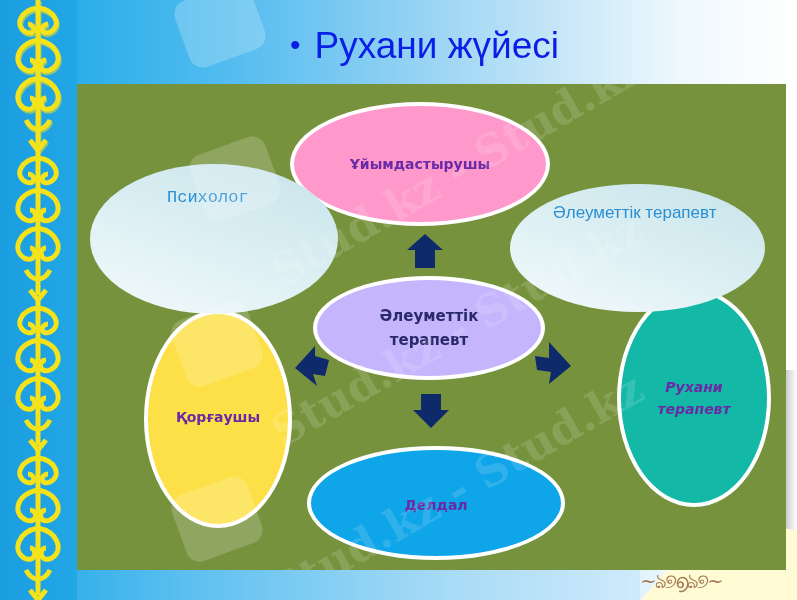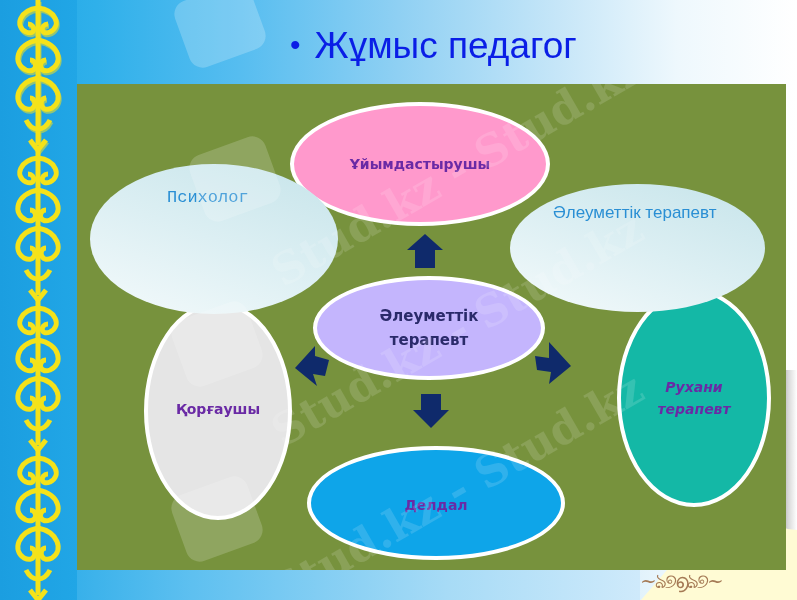--- a/index.html
+++ b/index.html
@@ -99,30 +99,30 @@
         <use href="#orn" transform="translate(1,2)" opacity="0.55" style="filter:none"></use>
       </g>
       <use href="#orn" y="0"></use>
       <use href="#orn" y="150"></use>
       <use href="#orn" y="300"></use>
       <use href="#orn" y="450"></use>
     </svg>
   </div>
 
   <div class="title">
-    <span class="bullet">•</span><span>Жұмыс педагог</span>
+    <span class="bullet">•</span><span>Рухани жүйесі</span>
   </div>
 
   <div class="panel">
 
     <div class="ellipse outlined" style="left:213px; top:18px; width:260px; height:124px; background:#ff99cc;">
       <span class="node-text">Ұйымдастырушы</span>
     </div>
 
-    <div class="ellipse outlined" style="left:67px; top:218px; width:148px; height:218px; background:#e5e5e5;">
+    <div class="ellipse outlined" style="left:67px; top:226px; width:148px; height:218px; background:#fde047;">
       <span class="node-text" style="position:relative; top:-2px;">Қорғаушы</span>
     </div>
 
     <div class="ellipse outlined" style="left:540px; top:205px; width:154px; height:218px; background:#14b8a6;font-style:italic;">
       <span class="node-text">
         <span>Рухани</span><br>
         <span>терапевт</span>
       </span>
     </div>
 

